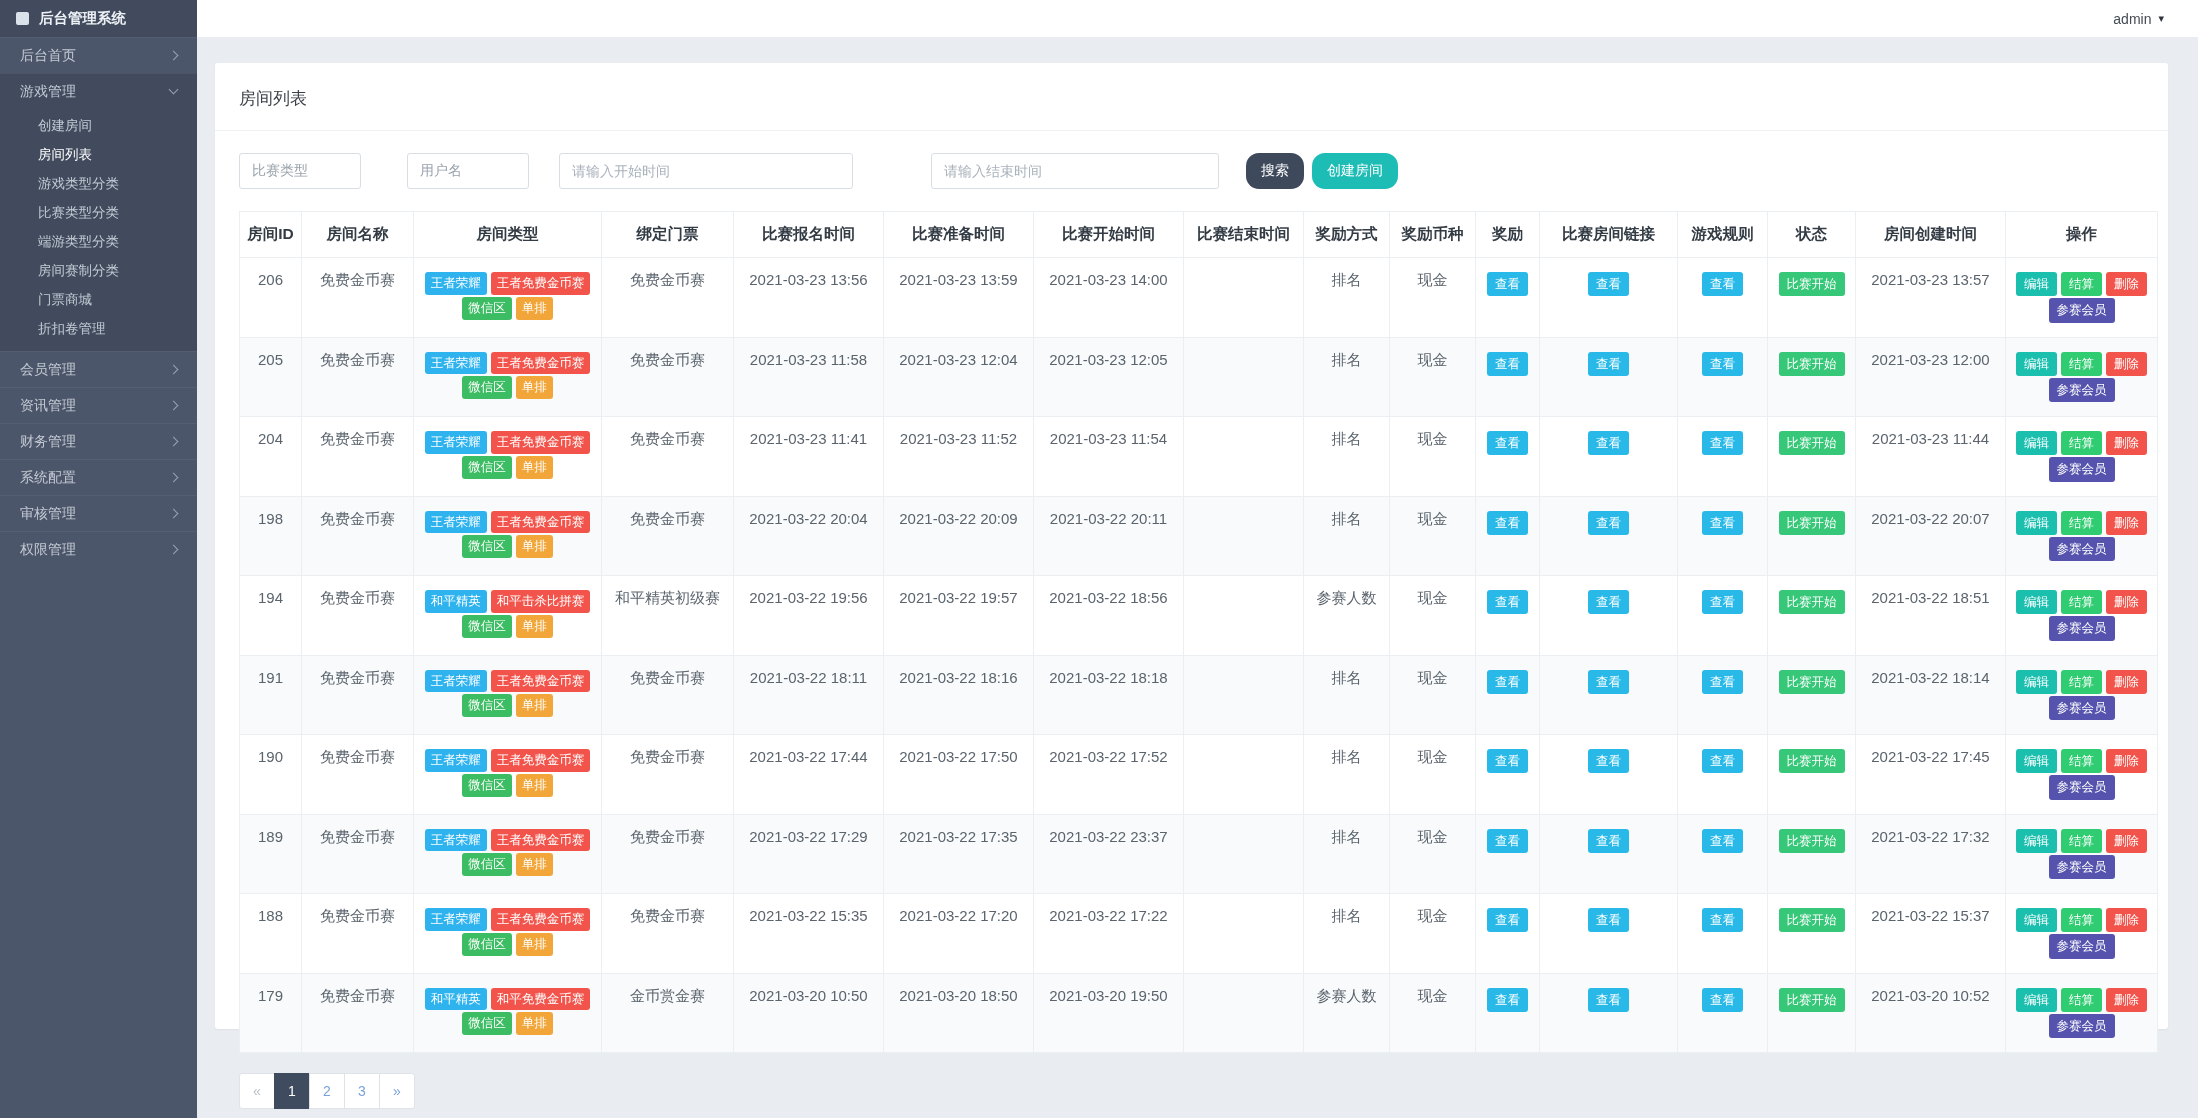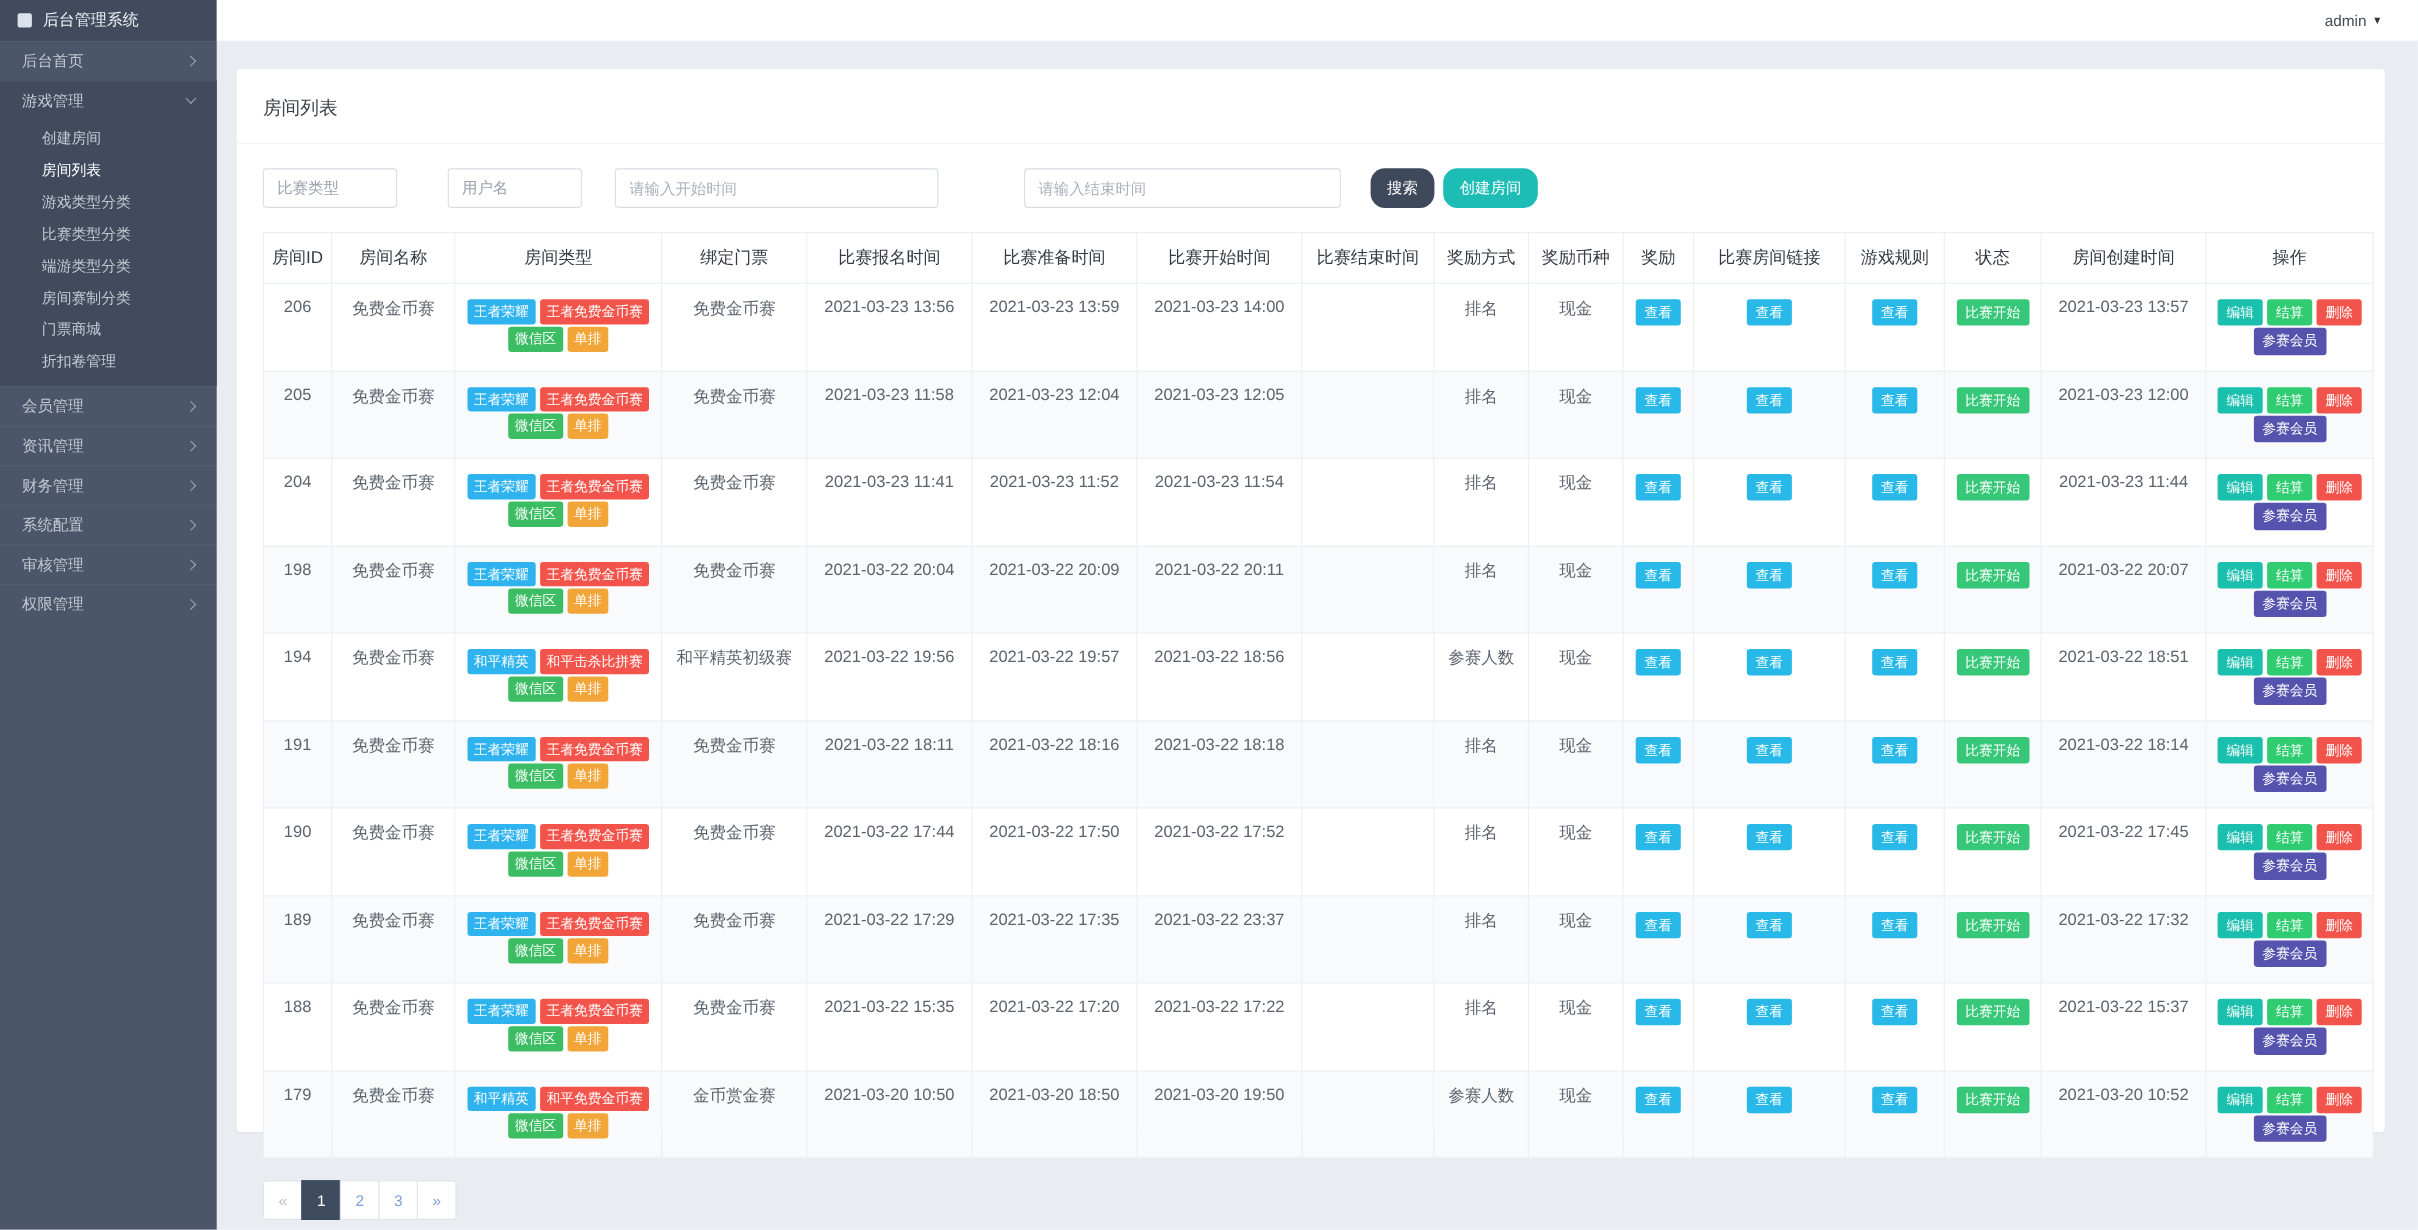--- a/index.html
+++ b/index.html
@@ -7,21 +7,21 @@
   body{
     width:2198px;height:1118px;overflow:hidden;
     font-family:"Liberation Sans","DejaVu Sans",sans-serif;
     background:#e9edf2;color:#5b646d;
   }
   .layout{display:flex;height:100%}
 
   
   .sidebar{width:197px;flex-shrink:0;background:var(--sidebar-bg);display:flex;flex-direction:column}
   .brand{height:37px;display:flex;align-items:center;gap:10px;padding:0 16px;
-    background:var(--sidebar-dark);color:#eef2f6;font-weight:normal;font-size:14.5px;white-space:nowrap}
+    background:var(--sidebar-dark);color:#eef2f6;font-weight:bold;font-size:14.5px;white-space:nowrap}
   .brand-icon{width:13px;height:13px;background:#dce2ea;border-radius:2px;display:inline-block;flex-shrink:0}
   .side-nav{flex:1}
   .side-item{height:36px;display:flex;align-items:center;justify-content:space-between;
     padding:0 20px;font-size:14px;color:#c3cad4;cursor:pointer;border-top:1px solid rgba(255,255,255,0.05)}
   .side-item.open{background:var(--sidebar-dark)}
   .chev{width:7px;height:7px;border-right:1.6px solid #98a2b0;border-bottom:1.6px solid #98a2b0;
     transform:rotate(-45deg);display:inline-block;flex-shrink:0}
   .chev.down{transform:rotate(45deg);margin-top:-4px}
   .submenu{background:var(--sidebar-dark);padding:2px 0 8px}
   .sub-item{height:29px;line-height:29px;padding-left:38px;font-size:13.5px;color:#c3cad4;cursor:pointer}
@@ -53,21 +53,21 @@
   .f-start{width:294px;margin-right:78px}
   .f-end{width:288px;margin-right:27px}
   .btn{height:36px;border:none;border-radius:13px;color:#fff;font-size:14px;padding:0 15px;
     cursor:pointer;font-family:inherit;white-space:nowrap}
   .btn.search{background:var(--search-button);margin-right:8px}
   .btn.create{background:var(--create-button)}
 
   
   table{width:100%;border-collapse:collapse;table-layout:fixed;margin-top:22px}
   th,td{border:1px solid #eceff2;text-align:center}
-  th{height:46px;font-size:15.5px;color:#333b44;font-weight:400;padding:0 4px}
+  th{height:46px;font-size:15.5px;color:#333b44;font-weight:700;padding:0 4px}
   td{height:67px;padding:13px 4px;vertical-align:top;font-size:15px;color:#5b646d}
   tbody tr:nth-child(even){background:#f8fafb}
   col.c-id{width:62px}col.c-name{width:112px}col.c-type{width:188px}col.c-ticket{width:132px}
   col.c-time{width:150px}col.c-end{width:120px}col.c-mode{width:86px}col.c-cur{width:86px}
   col.c-reward{width:64px}col.c-link{width:138px}col.c-rules{width:90px}col.c-status{width:88px}
   col.c-created{width:150px}col.c-actions{width:152px}
 
   .tag{display:inline-block;padding:3px 6px;margin:1px 2px;border-radius:3px;color:#fff;
     font-size:12.5px;line-height:1.35;white-space:nowrap}
   .tag-blue{background:var(--tag-blue)}

